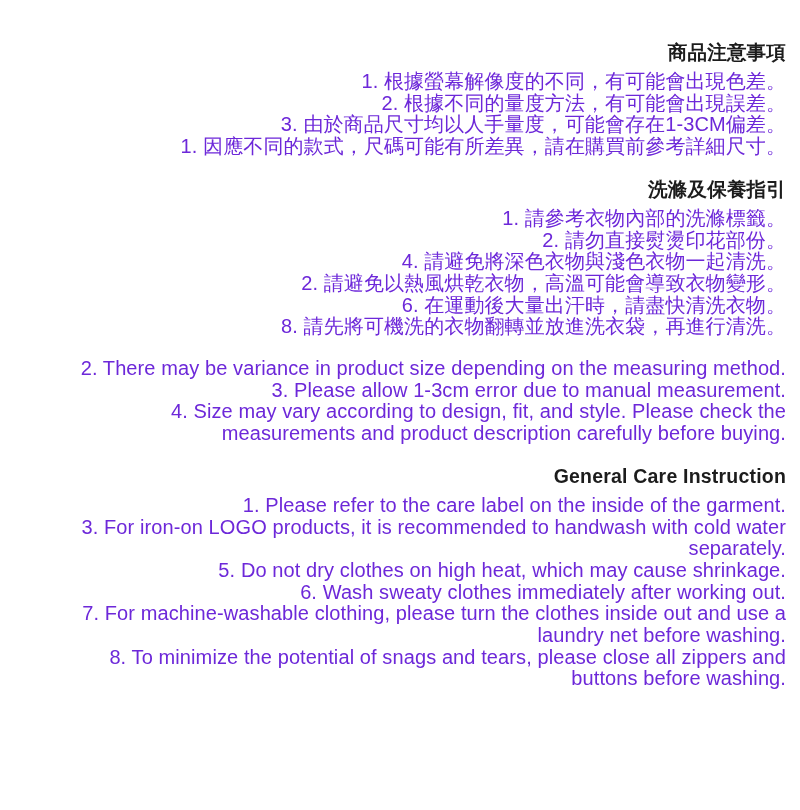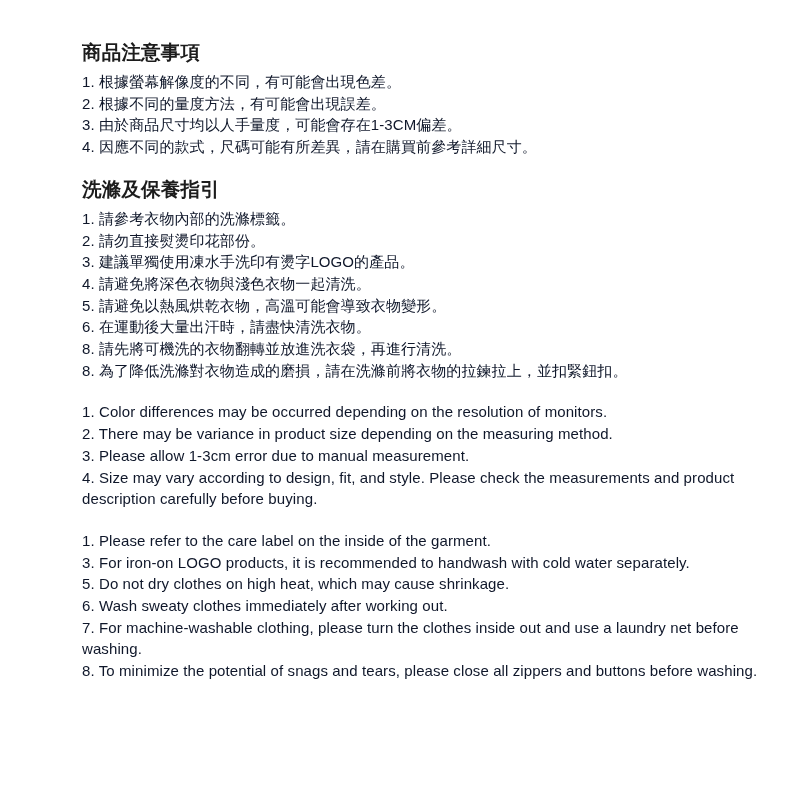--- a/index.html
+++ b/index.html
@@ -14,83 +14,82 @@
     font-family: "Liberation Sans", "DejaVu Sans", sans-serif;
   }
   .page {
     box-sizing: border-box;
     width: 800px;
     height: 810px;
     padding: 41px 14px 30px 68px;
     background: #ffffff;
   }
   .section {
-    margin: 0 0 20px 14px;
+    margin: 0 0 20px 0;
+    text-align: right;
   }
   .section-title {
     margin: 0 0 7px 0;
     font-size: 19.5px;
     line-height: 23px;
     font-weight: 700;
     color: #1c1c1c;
     letter-spacing: 0.2px;
   }
   .items {
     margin: 0;
     padding: 0;
   }
   .items p {
     margin: 0;
     padding: 0;
-    font-size: 15px;
+    font-size: 20px;
     line-height: 21.7px;
     font-weight: 400;
-    color: #0f172a;
+    color: #6d28d9;
     letter-spacing: 0.1px;
   }
 </style>
 </head>
 <body>
 
 <div class="page">
 
   <div class="section">
     <h2 class="section-title">商品注意事項</h2>
     <div class="items">
       <p>1. 根據螢幕解像度的不同，有可能會出現色差。</p>
       <p>2. 根據不同的量度方法，有可能會出現誤差。</p>
       <p>3. 由於商品尺寸均以人手量度，可能會存在1-3CM偏差。</p>
-      <p>4. 因應不同的款式，尺碼可能有所差異，請在購買前參考詳細尺寸。</p>
+      <p>1. 因應不同的款式，尺碼可能有所差異，請在購買前參考詳細尺寸。</p>
     </div>
   </div>
 
   <div class="section">
     <h2 class="section-title">洗滌及保養指引</h2>
     <div class="items">
       <p>1. 請參考衣物內部的洗滌標籤。</p>
       <p>2. 請勿直接熨燙印花部份。</p>
-      <p>3. 建議單獨使用凍水手洗印有燙字LOGO的產品。</p>
       <p>4. 請避免將深色衣物與淺色衣物一起清洗。</p>
-      <p>5. 請避免以熱風烘乾衣物，高溫可能會導致衣物變形。</p>
+      <p>2. 請避免以熱風烘乾衣物，高溫可能會導致衣物變形。</p>
       <p>6. 在運動後大量出汗時，請盡快清洗衣物。</p>
       <p>8. 請先將可機洗的衣物翻轉並放進洗衣袋，再進行清洗。</p>
-      <p>8. 為了降低洗滌對衣物造成的磨損，請在洗滌前將衣物的拉鍊拉上，並扣緊鈕扣。</p>
     </div>
   </div>
 
   <div class="section">
     <div class="items">
-      <p>1. Color differences may be occurred depending on the resolution of monitors.</p>
       <p>2. There may be variance in product size depending on the measuring method.</p>
       <p>3. Please allow 1-3cm error due to manual measurement.</p>
       <p>4. Size may vary according to design, fit, and style. Please check the measurements and product description carefully before buying.</p>
     </div>
   </div>
 
   <div class="section">
+    <h2 class="section-title">General Care Instruction</h2>
     <div class="items">
       <p>1. Please refer to the care label on the inside of the garment.</p>
       <p>3. For iron-on LOGO products, it is recommended to handwash with cold water separately.</p>
       <p>5. Do not dry clothes on high heat, which may cause shrinkage.</p>
       <p>6. Wash sweaty clothes immediately after working out.</p>
       <p>7. For machine-washable clothing, please turn the clothes inside out and use a laundry net before washing.</p>
       <p>8. To minimize the potential of snags and tears, please close all zippers and buttons before washing.</p>
     </div>
   </div>
 

